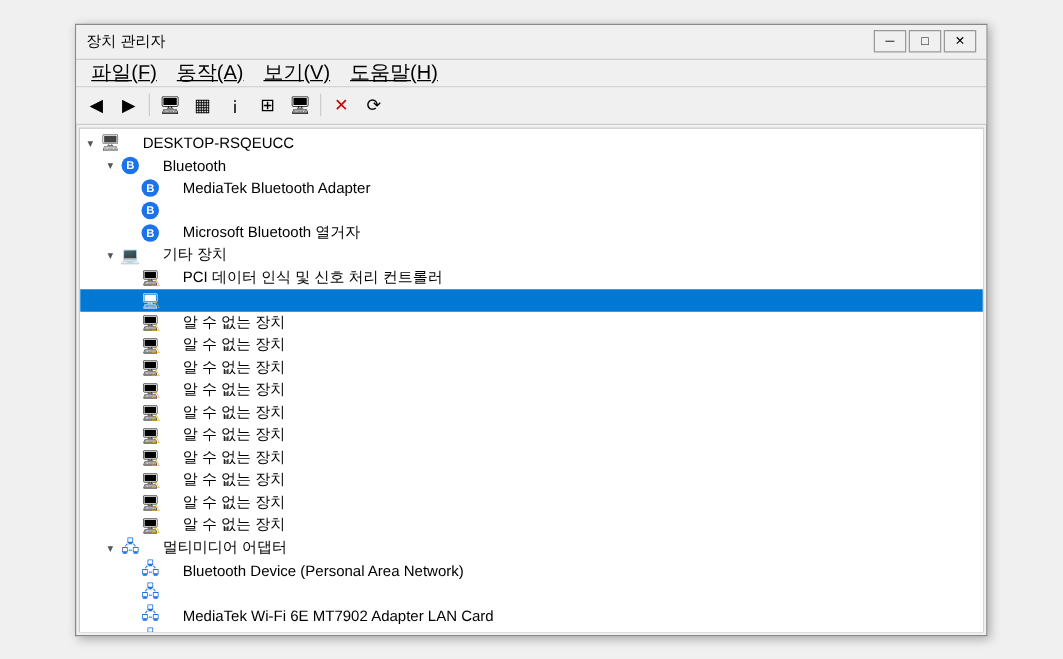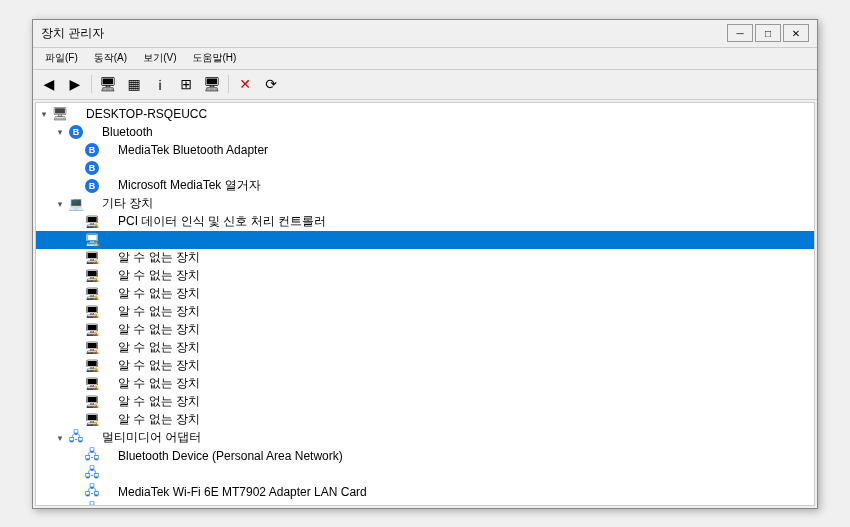--- a/index.html
+++ b/index.html
@@ -8,21 +8,21 @@
       font-size: 12px;
       background: #f0f0f0;
       display: flex;
       justify-content: center;
       align-items: center;
       width: 850px;
       height: 527px;
       overflow: hidden;
     }
     .window {
-      width: 786px;
+      width: 730px;
       height: 490px;
       background: #f0f0f0;
       border: 1px solid #888;
       box-shadow: 2px 2px 8px rgba(0,0,0,0.3);
       display: flex;
       flex-direction: column;
     }
     .title-bar {
       background: #f0f0f0;
       height: 28px;
@@ -54,22 +54,23 @@
     .menu-bar {
       height: 22px;
       display: flex;
       align-items: center;
       padding: 0 4px;
       border-bottom: 1px solid #ccc;
       background: #f0f0f0;
     }
     .menu-item {
       padding: 2px 8px;
-      font-size: 10px;
+      font-size: 16px;
       cursor: pointer;
+      text-decoration: underline;
     }
     .toolbar {
       height: 30px;
       display: flex;
       align-items: center;
       padding: 2px 4px;
       border-bottom: 1px solid #ccc;
       background: #f0f0f0;
       gap: 2px;
     }
@@ -237,21 +238,21 @@
         </div>
       </div>
 
       <div class="tree-item">
         <div class="indent"></div>
         <div class="indent"></div>
         <div class="expand-btn" style="width:16px;"></div>
         <div class="item-icon">
           <div class="icon-bluetooth">B</div>
         </div>
-        <span class="item-label">Microsoft MediaTek 열거자</span>
+        <span class="item-label">Microsoft Bluetooth 열거자</span>
       </div>
 
       <div class="tree-item">
         <div class="indent"></div>
         <div class="expand-btn">▾</div>
         <div class="item-icon" style="font-size:13px;">💻</div>
         <span class="item-label">기타 장치</span>
       </div>
 
       <div class="tree-item">

